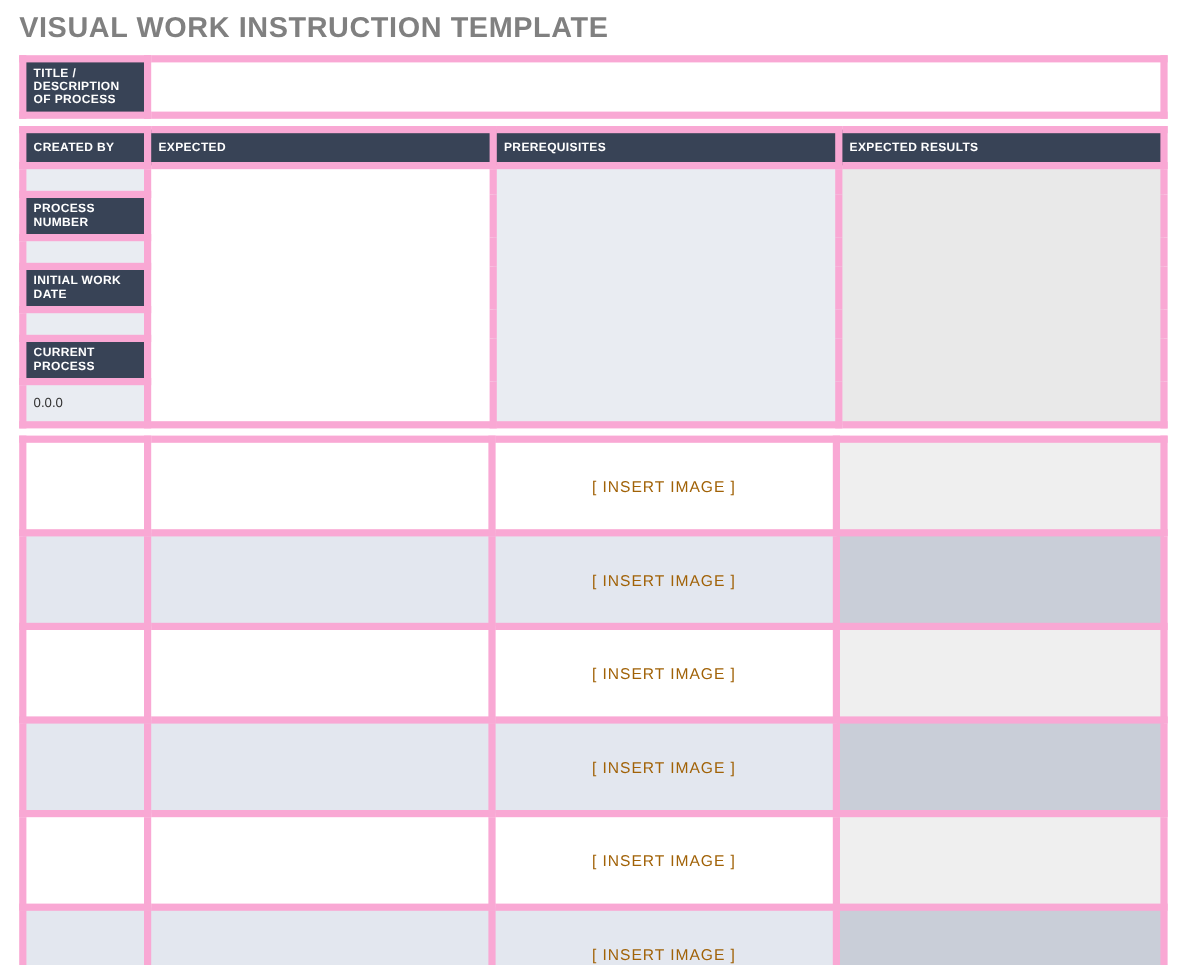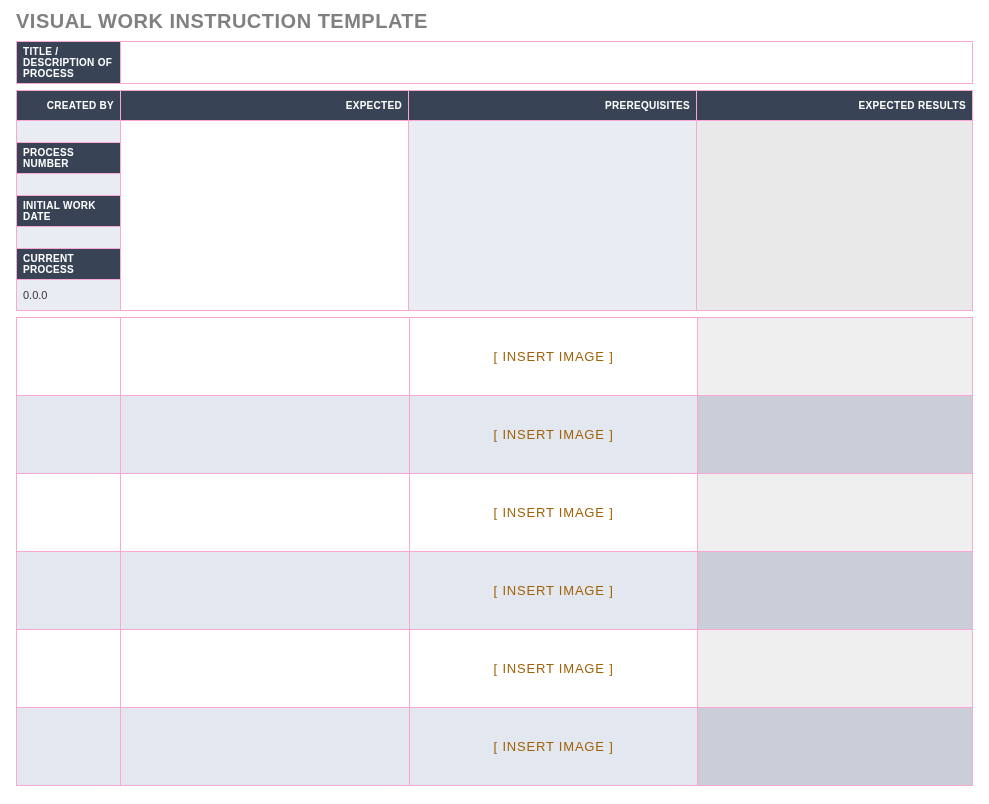--- a/index.html
+++ b/index.html
@@ -3,46 +3,45 @@
 <meta charset="utf-8">
 <style>
   * { box-sizing: border-box; margin: 0; padding: 0; }
   body {
     font-family: "Segoe UI", Arial, sans-serif;
     background: #ffffff;
     padding: 10px 16px;
     width: 989px;
   }
   .page-title {
-    font-size: 20px;
+    font-size: 24px;
     font-weight: 700;
     letter-spacing: 0.5px;
     color: #808080;
     margin-bottom: 8px;
   }
   table {
     border-collapse: collapse;
     width: 100%;
   }
   td, th {
-    border: 1px solid #f9a8d4;
+    border: 6px solid #f9a8d4;
   }
   .hdr-dark {
     background: #384356;
     color: #ffffff;
     font-size: 10px;
     font-weight: 700;
     letter-spacing: 0.3px;
     text-align: left;
     padding: 4px 6px;
     vertical-align: middle;
   }
   .hdr-dark-tall {
     height: 30px;
-    text-align: right;
   }
   .cell-light {
     background: #e9ecf2;
     font-size: 11px;
     color: #333333;
     padding: 9px 6px;
     vertical-align: top;
   }
   .cell-gray {
     background: #e9e9e9;

